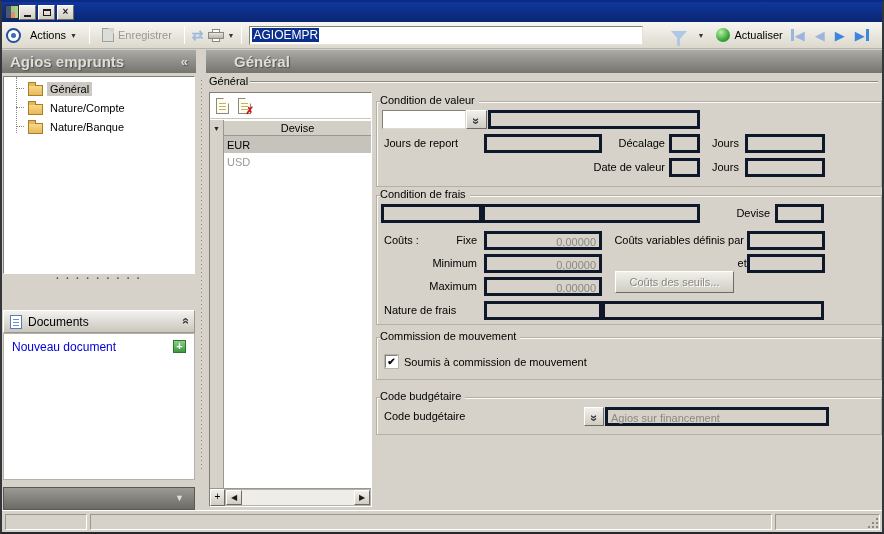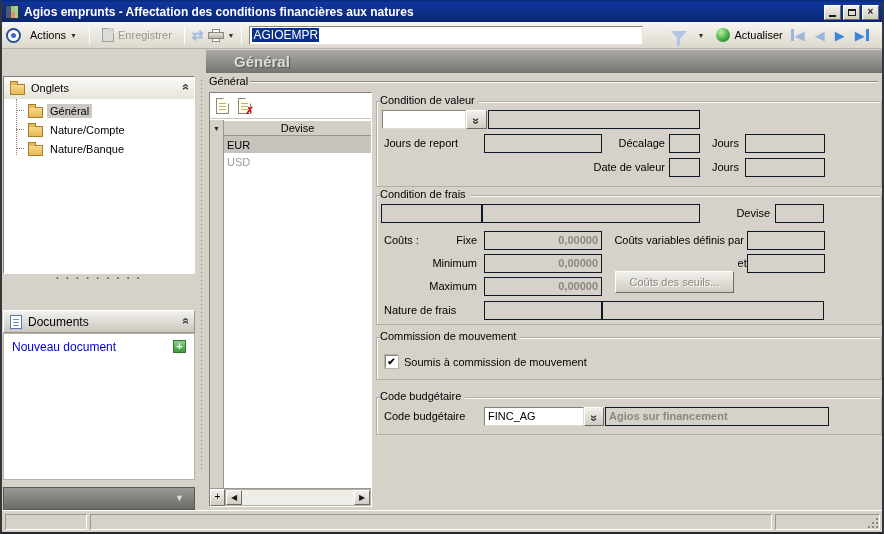--- a/index.html
+++ b/index.html
@@ -134,21 +134,21 @@
   .sbtrack{ flex:1; display:flex; background:#efede8; border:1px solid #b5b2a8; }
   .sbtn{ width:16px; background:linear-gradient(#f2f0eb,#cfccc3); border:1px solid; border-color:#fff #6e6c64 #6e6c64 #fff;
     font-size:8px; display:flex; align-items:center; justify-content:center; color:#1a1a1a; }
   .sbtn.right{ margin-left:auto; }
 
   
   .gbox{ position:absolute; border:1px solid #b3b0a6; box-shadow:inset 1px 1px 0 #fbfaf7; }
   .glegend{ position:absolute; font-size:11px; background:#d6d2c9; padding-right:4px; }
   .flabel{ position:absolute; height:18px; line-height:18px; white-space:nowrap; }
   .flabel.r{ text-align:right; }
-  .field{ position:absolute; height:19px; background:#d6d2c9; border:1px solid #0f172a; line-height:17px; padding:0 3px; color:#8a887f;font-weight:bold; }
+  .field{ position:absolute; height:19px; background:#d6d2c9; border:3px solid #0f172a; line-height:17px; padding:0 3px; color:#8a887f; }
   .field.num{ text-align:right; }
   .wfield{ position:absolute; height:19px; background:#fff; border:1px solid; border-color:#848276 #dcd9d0 #dcd9d0 #848276; line-height:17px; padding:0 3px; }
   .combobtn{ position:absolute; height:19px; background:linear-gradient(#f2f0eb,#cfccc3); border:1px solid;
     border-color:#fff #6e6c64 #6e6c64 #fff; display:flex; align-items:center; justify-content:center; }
   .pushbtn{ position:absolute; background:linear-gradient(#f2f0eb,#cfccc3); border:1px solid;
     border-color:#fff #6e6c64 #6e6c64 #fff; text-align:center; color:#8a887f; text-shadow:1px 1px 0 #fff; line-height:20px; }
   .checkbox{ position:absolute; width:13px; height:13px; background:#fff; border:1px solid; border-color:#827f76 #fff #fff #827f76;
     box-shadow:0 0 0 1px #b5b2a8; display:flex; align-items:center; justify-content:center; font-size:10px; font-weight:bold; }
 
   
@@ -167,21 +167,20 @@
 
   <div class="titlebar">
     <div class="appicon">
         <i class="c1"></i>
         <span class="c2">
           <i></i>
           <i></i>
         </span>
         <i class="c3"></i>
       </div>
-    <div class="title">Agios emprunts -  Affectation des conditions financières aux natures</div>
     <div class="winbtns">
       <div class="wbtn">
           <i class="minbar"></i>
         </div>
       <div class="wbtn">
           <i class="maxbox"></i>
         </div>
       <div class="wbtn">×</div>
     </div>
   </div>
@@ -223,27 +222,26 @@
       <span class="nav pale">◀</span>
       <span class="nav bright">▶</span>
       <span class="nav bright">
           <span>▶</span>
           <i class="bar"></i>
         </span>
     </div>
   </div>
 
   <div class="sidebar">
+    <div class="sidehdr hdrbar">
+      <span>Agios emprunts</span>
+      <span class="guillemet">«</span>
+    </div>
 
     <div class="treepanel">
-      <div class="ongletsbar">
-        <span class="folder"></span>
-        <span>Onglets</span>
-        <span class="chevr chev2 up" style="margin-left:auto;">»</span>
-      </div>
       <div class="tree">
         <div class="titem sel">
           <span class="stub"></span>
             <span class="folder"></span>
           <span class="lbl">Général</span>
         </div>
         <div class="titem">
           <span class="stub"></span>
             <span class="folder"></span>
           <span class="lbl">Nature/Compte</span>
@@ -364,21 +362,20 @@
     <div class="gbox" style="left:170px; top:287px; width:506px; height:43px;"></div>
     <span class="glegend" style="left:174px; top:280px;">Commission de mouvement</span>
     <div class="checkbox" style="left:179px; top:305px;">
       <span>✔</span>
     </div>
     <span class="flabel" style="left:198px; top:303px;">Soumis à commission de mouvement</span>
 
     <div class="gbox" style="left:170px; top:347px; width:506px; height:38px;"></div>
     <span class="glegend" style="left:174px; top:340px;">Code budgétaire</span>
     <span class="flabel" style="left:178px; top:357px;">Code budgétaire</span>
-    <div class="wfield" style="left:278px; top:357px; width:100px;">FINC_AG</div>
     <div class="combobtn" style="left:378px; top:357px; width:20px;">
         <span class="chev2 down">»</span>
       </div>
     <div class="field" style="left:399px; top:357px; width:224px;">Agios sur financement</div>
   </div>
 
   <div class="statusbar">
     <div class="spane" style="left:3px; width:82px;"></div>
     <div class="spane" style="left:88px; width:682px;"></div>
     <div class="spane" style="left:773px; width:105px;"></div>

